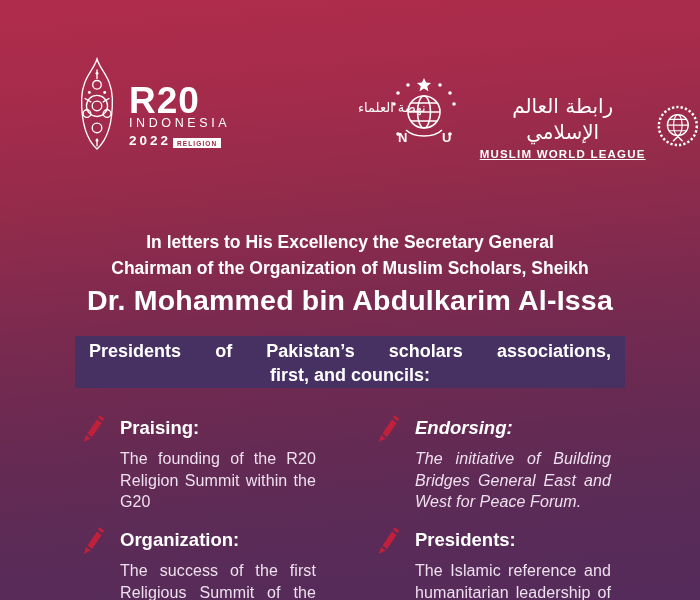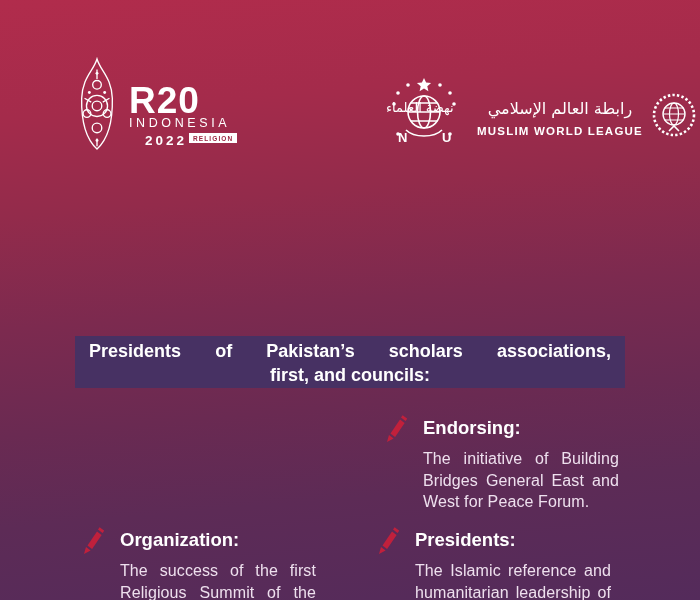--- a/index.html
+++ b/index.html
@@ -12,47 +12,47 @@
     background:linear-gradient(175deg,
       #b12c4c 0%, #a42b4b 18%, #932b4b 33%,
       #7c2a4f 50%, #6a2a52 66%, #5d2b56 80%, #542b5b 100%);
   }
   
   .r20-logo { position:absolute; left:74px; top:56px; display:flex; align-items:flex-start; }
   .r20-ornament { width:46px; height:96px; }
   .r20-textcol { margin-left:9px; margin-top:30px; }
   .r20-title { font-size:37px; font-weight:bold; line-height:30px; letter-spacing:1px; }
   .r20-sub { font-size:12.5px; letter-spacing:3.6px; margin-top:0; }
-  .r20-yearrow { display:flex; align-items:flex-start; margin-top:3px;margin-left:16px; }
+  .r20-yearrow { display:flex; align-items:flex-end; margin-top:3px; }
   .r20-year { font-size:13.5px; font-weight:bold; letter-spacing:3px; }
   .r20-badge { background:#ffffff; color:#9b2742; font-size:6.5px; font-weight:bold;
                letter-spacing:1.1px; padding:2px 4px 1px; margin-left:2px; }
   .nu-logo { position:absolute; left:362px; top:76px; width:100px; height:72px; }
   .nu-arabic { position:absolute; left:-4px; top:24px; font-family:"DejaVu Sans",sans-serif;
-               font-size:13px; direction:rtl;margin-left:28px; }
+               font-size:13px; direction:rtl; }
   .nu-svg { position:absolute; left:24px; top:0; }
   .mwl-logo { position:absolute; left:477px; top:93px; display:flex; align-items:center; }
   .mwl-textcol { text-align:center; }
-  .mwl-arabic { font-family:"DejaVu Sans",sans-serif; font-size:16px; direction:rtl; line-height:26px; }
-  .mwl-name { font-size:11.5px; font-weight:bold; letter-spacing:1.2px; margin-top:3px; white-space:nowrap; }
+  .mwl-arabic { font-family:"DejaVu Sans",sans-serif; font-size:20px; direction:rtl; line-height:26px; }
+  .mwl-name { font-size:11.5px; font-weight:bold; letter-spacing:1.2px; margin-top:3px; white-space:nowrap;text-decoration:underline; }
   .mwl-emblem { margin-left:8px; }
   
   .intro { position:absolute; left:0; right:0; top:229px; text-align:center; }
   .intro-line { font-size:17.5px; font-weight:bold; line-height:26px; margin:0; }
   .intro-name { font-size:28.5px; font-weight:bold; margin:3px 0 0; letter-spacing:0.2px; }
   
   .banner { position:absolute; left:75px; top:336px; width:550px; height:52px;
             background:#473163; box-sizing:border-box; padding:3px 14px 8px;
             font-size:18px; font-weight:bold; line-height:24px; }
   .banner-line1 { text-align:justify; text-align-last:justify; }
   .banner-line2 { text-align:center; }
   
   .section { position:absolute; display:flex; width:252px; }
   .sec-1 { left:80px;  top:409px; }
-  .sec-2 { left:383px; top:409px; }
+  .sec-2 { left:375px; top:409px;font-style:italic; }
   .sec-3 { left:80px;  top:521px; }
   .sec-4 { left:375px; top:521px; }
   .pen-wrap { width:24px; flex:none; padding-top:4px; }
   .sec-content { margin-left:16px; width:196px; padding-top:7px; }
   .sec-heading { font-size:18.5px; font-weight:bold; line-height:23px; margin:0 0 9px; color:#ffffff; }
   .sec-body { font-size:16px; line-height:21.5px; margin:0; text-align:justify;
               color:#eee0ee; letter-spacing:0.1px; }
   svg { display:block; }
 </style>
 </head>
@@ -117,26 +117,44 @@
     </div>
     <svg class="mwl-emblem" width="46" height="46" viewBox="0 0 46 46" fill="none" stroke="#ffffff">
       <circle cx="23" cy="22" r="20" stroke-width="2.6" stroke-dasharray="2.4 2.2"></circle>
       <circle cx="23" cy="21" r="11" stroke-width="1.4"></circle>
       <ellipse cx="23" cy="21" rx="4.5" ry="11" stroke-width="1.2"></ellipse>
       <path d="M12 21 H34 M13.5 15 H32.5 M13.5 27 H32.5" stroke-width="1.2"></path>
       <path d="M18 38 L23 33 L28 38" stroke-width="1.6"></path>
     </svg>
   </div>
 
+  <div class="intro">
+    <p class="intro-line">In letters to His Excellency the Secretary General</p>
+    <p class="intro-line">Chairman of the Organization of Muslim Scholars, Sheikh</p>
+    <p class="intro-name">Dr. Mohammed bin Abdulkarim Al-Issa</p>
+  </div>
 
   <div class="banner">
     <div class="banner-line1">Presidents of Pakistan’s scholars associations,</div>
     <div class="banner-line2">first, and councils:</div>
   </div>
 
+  <div class="section sec-1">
+    <span class="pen-wrap">
+      <svg width="24" height="32" viewBox="0 0 24 32" fill="#c9203a" opacity="0.92">
+        <path d="M4 29 l2-7 4.6 3.4 Z"></path>
+        <path d="M7.5 20.5 L17 6.5 l4.6 3.4 L12.1 23.9 Z"></path>
+        <path d="M18 4.5 l1.6-2.3 4.6 3.4 -1.6 2.3 Z"></path>
+      </svg>
+    </span>
+    <div class="sec-content">
+      <h3 class="sec-heading">Praising:</h3>
+      <p class="sec-body">The founding of the R20 Religion Summit within the G20</p>
+    </div>
+  </div>
 
   <div class="section sec-2">
     <span class="pen-wrap">
       <svg width="24" height="32" viewBox="0 0 24 32" fill="#c9203a" opacity="0.92">
         <path d="M4 29 l2-7 4.6 3.4 Z"></path>
         <path d="M7.5 20.5 L17 6.5 l4.6 3.4 L12.1 23.9 Z"></path>
         <path d="M18 4.5 l1.6-2.3 4.6 3.4 -1.6 2.3 Z"></path>
       </svg>
     </span>
     <div class="sec-content">

